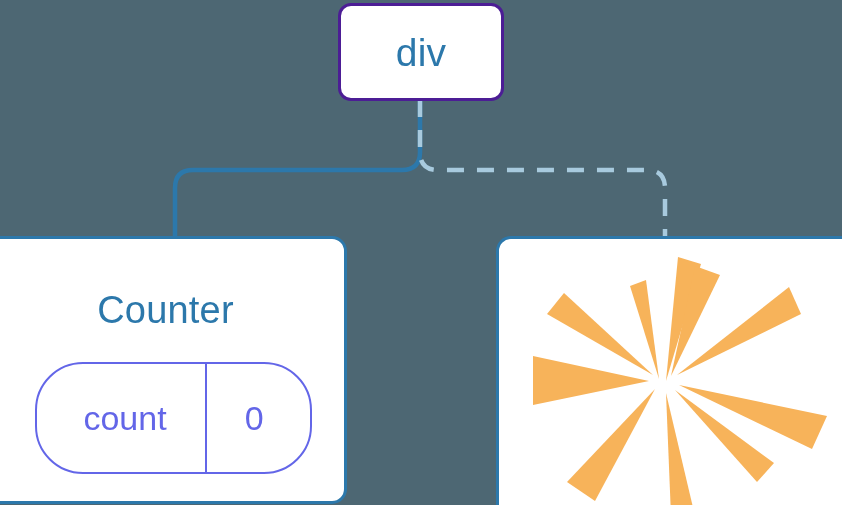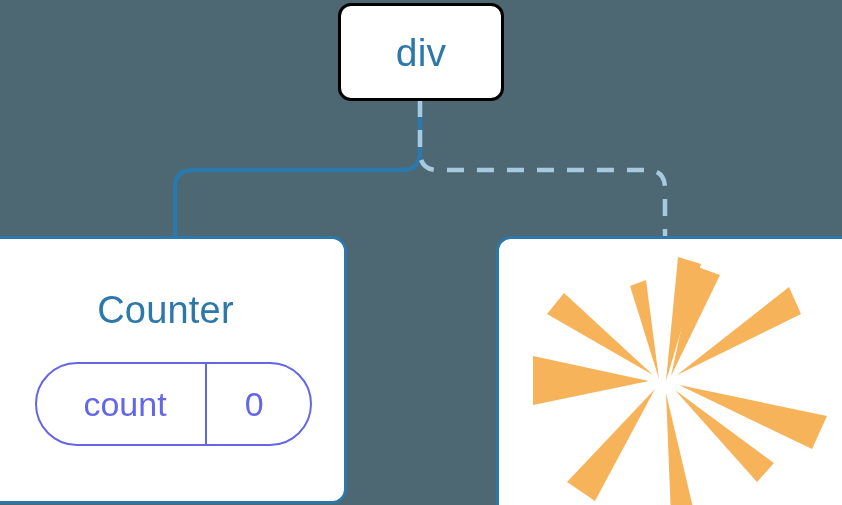--- a/index.html
+++ b/index.html
@@ -41,21 +41,21 @@
     background: #ffffff;
     box-sizing: border-box;
     z-index: 2;
   }
 
   .node-div {
     left: 338px;
     top: 3px;
     width: 166px;
     height: 98px;
-    border: 3px solid #000000;
+    border: 3px solid #4c1d95;
     border-radius: 13px;
     display: flex;
     align-items: center;
     justify-content: center;
   }
 
   .node-counter {
     left: -16px;
     top: 236px;
     width: 363px;
@@ -90,21 +90,21 @@
 
   .title-counter {
     font-size: 38px;
     margin-top: 52px;
   }
 
   
   .state-pill {
     margin-top: 33px;
     margin-left: 16px;
-    height: 84px;
+    height: 112px;
     display: flex;
     align-items: stretch;
     border: 2px solid #6366e8;
     border-radius: 48px;
     box-sizing: border-box;
   }
 
   .pill-key {
     display: flex;
     align-items: center;

